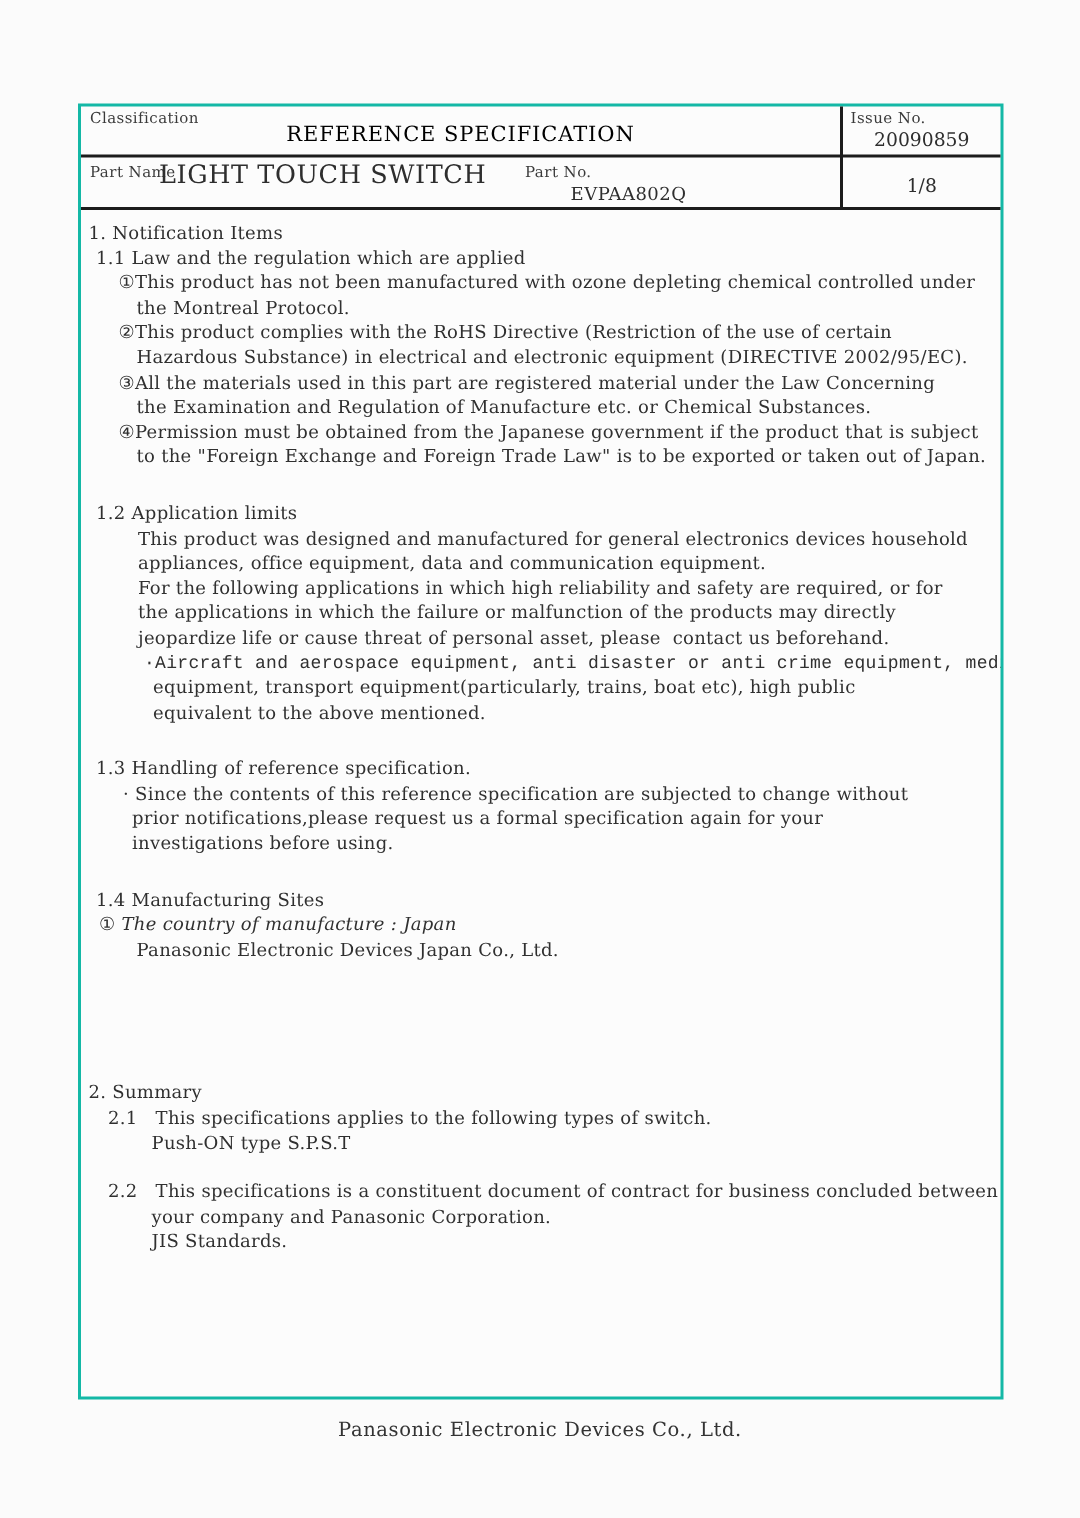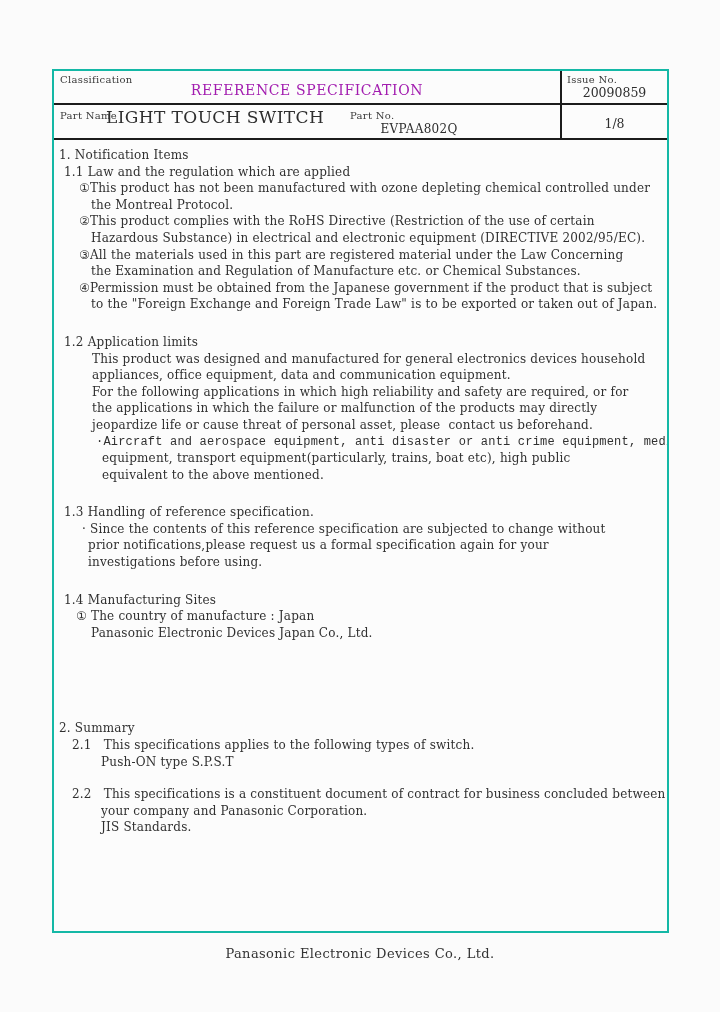--- a/index.html
+++ b/index.html
@@ -21,21 +21,21 @@
   .hline{position:absolute;left:0;right:0;height:2px;background:#1c1c1c;}
   .hline.r1{top:32px;}
   .hline.r2{top:67px;}
   .vline{position:absolute;top:0;width:2px;height:69px;background:#1c1c1c;left:506px;}
 
   .small-label{font-size:10px;color:#3a3a3a;letter-spacing:.3px;}
 
   .classification{position:absolute;left:6px;top:3px;}
   .spec-title{
     position:absolute;left:0;top:11px;width:506px;text-align:center;
-    font-size:14px;letter-spacing:.6px;color:#a21caf;
+    font-size:14px;letter-spacing:.6px;color:#000000;
   }
   .issue-label{position:absolute;left:513px;top:3px;}
   .issue-value{position:absolute;left:508px;top:14px;width:105px;text-align:center;font-size:12.5px;}
 
   .partname-label{position:absolute;left:6px;top:39px;}
   .partname-value{position:absolute;left:52px;top:36px;font-size:17px;letter-spacing:.4px;}
   .partno-label{position:absolute;left:296px;top:39px;}
   .partno-value{position:absolute;left:300px;top:51px;width:130px;text-align:center;font-size:12px;letter-spacing:.3px;}
   .pageno-value{position:absolute;left:508px;top:45px;width:105px;text-align:center;font-size:12.5px;}
 
@@ -51,21 +51,21 @@
   
   .ln.s  {padding-left:5px;}
   .ln.ss {padding-left:10px;}
   .ln.n  {padding-left:25px;}
   .ln.nc {padding-left:37px;}
   .ln.p  {padding-left:38px;}
   .ln.b  {padding-left:42px;font-family:Liberation Mono, monospace;}
   .ln.bc {padding-left:48px;}
   .ln.d  {padding-left:28px;}
   .ln.dc {padding-left:34px;}
-  .ln.m  {padding-left:22px;}
+  .ln.m  {padding-left:12px;font-style:italic;}
   .ln.mc {padding-left:37px;}
   .ln.t  {padding-left:18px;}
   .ln.tc {padding-left:47px;}
 
   .footer{
     position:absolute;left:0;top:946px;width:720px;text-align:center;
     font-size:13px;color:#333;letter-spacing:.4px;
   }
 </style>
 </head>

